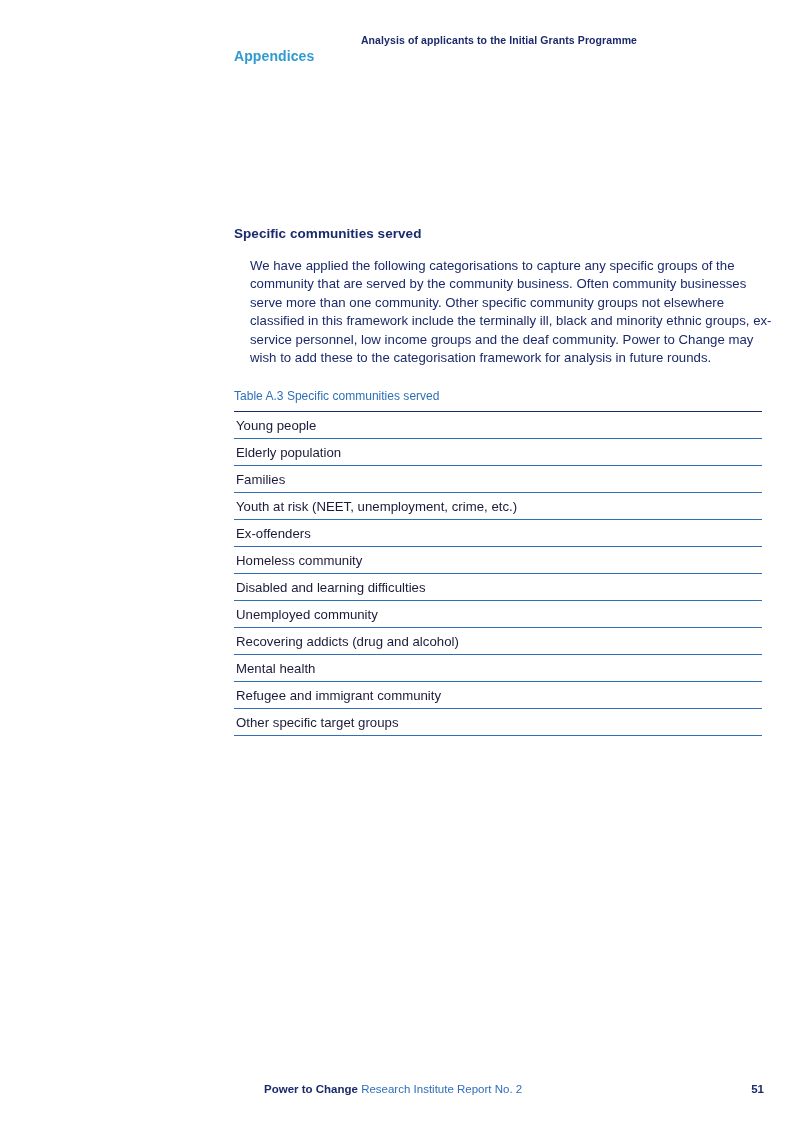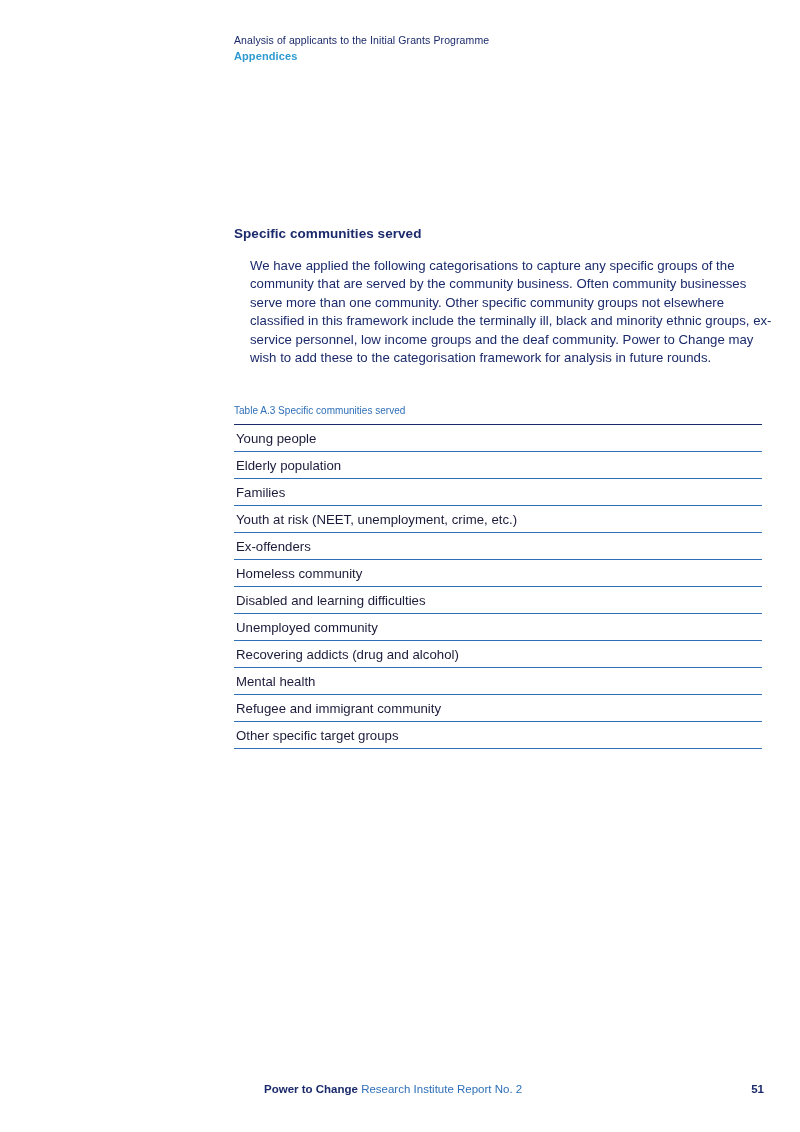--- a/index.html
+++ b/index.html
@@ -23,27 +23,28 @@
   }
   
   .running-head {
     position: absolute;
     left: 234px;
     top: 33px;
     width: 530px;
   }
   .running-head .line1 {
     font-size: 10.5px;
-    font-weight: normal;
+    font-weight: bold;
     color: #1b2a6b;
     letter-spacing: 0.1px;
     line-height: 14px;
+    text-align: center;
   }
   .running-head .line2 {
-    font-size: 11px;
+    font-size: 14px;
     font-weight: bold;
     color: #2e9ad0;
     letter-spacing: 0.1px;
     line-height: 14px;
     margin-top: 2px;
   }
   
   .content {
     position: absolute;
     left: 234px;
@@ -59,23 +60,23 @@
   }
   p.body-text {
     margin: 16px;
     font-size: 13.2px;
     line-height: 18.4px;
     color: #1b2a6b;
     letter-spacing: 0.02px;
     width: 523px;
   }
   .table-caption {
-    margin-top: 38px;
+    margin-top: 22px;
     margin-bottom: 8px;
-    font-size: 10px;
+    font-size: 12px;
     color: #2e6fb7;
     letter-spacing: 0.02px;
   }
   
   table.data-table {
     border-collapse: collapse;
     width: 528px;
     table-layout: fixed;
   }
   table.data-table tr {

